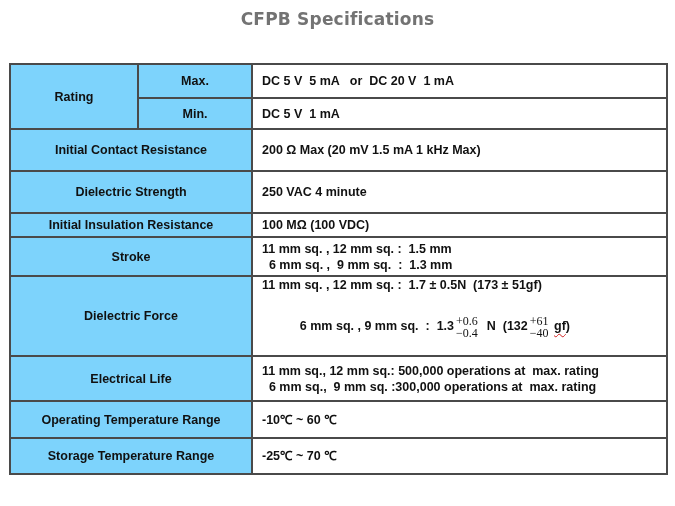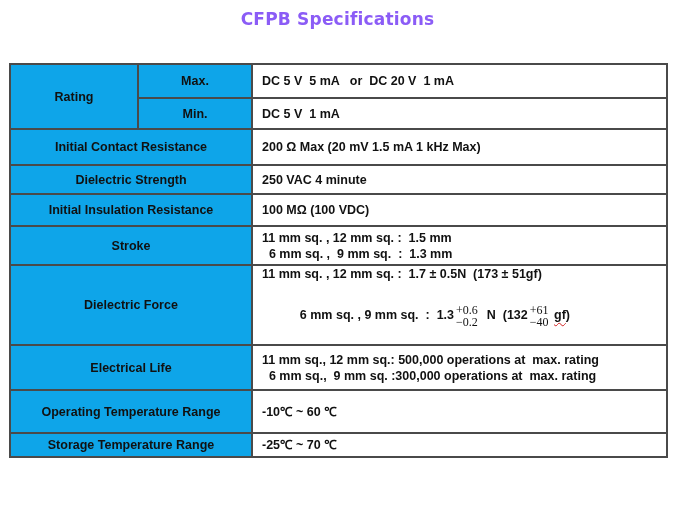--- a/index.html
+++ b/index.html
@@ -18,40 +18,40 @@
     .title {
       position: absolute;
       left: 0;
       top: 9px;
       width: 675px;
       text-align: center;
       font-family: "DejaVu Sans", sans-serif;
       font-weight: bold;
       font-size: 17px;
       letter-spacing: 0.2px;
-      color: #8b5cf6;
+      color: #737373;
     }
     table.spec {
       position: absolute;
       left: 9px;
       top: 63px;
       width: 657px;
       border-collapse: collapse;
       table-layout: fixed;
       font-size: 12.5px;
       font-weight: bold;
     }
     table.spec td {
       border: 2px solid #4a4a4a;
       padding: 0 12px;
       vertical-align: middle;
       line-height: 16px;
     }
     table.spec td.lbl {
-      background: #0ea5e9;
+      background: #7dd3fc;
       text-align: center;
       padding: 0 4px;
     }
     table.spec td.val {
       background: #ffffff;
       text-align: left;
       padding-left: 9px;
     }
     .line { display: block; white-space: pre; }
     .tol {
@@ -90,57 +90,57 @@
     <td class="val">
           <span class="line">DC 5 V  5 mA   or  DC 20 V  1 mA</span>
         </td>
   </tr>
   <tr style="height:31px">
     <td class="lbl">Min.</td>
     <td class="val">
           <span class="line">DC 5 V  1 mA</span>
         </td>
   </tr>
-  <tr style="height:36px">
+  <tr style="height:42px">
     <td class="lbl" colspan="2">Initial Contact Resistance</td>
     <td class="val">200 Ω Max (20 mV 1.5 mA 1 kHz Max)</td>
   </tr>
-  <tr style="height:29px">
+  <tr style="height:42px">
     <td class="lbl" colspan="2">Dielectric Strength</td>
     <td class="val">250 VAC 4 minute</td>
   </tr>
-  <tr style="height:32px">
+  <tr style="height:24px">
     <td class="lbl" colspan="2">Initial Insulation Resistance</td>
     <td class="val">100 MΩ (100 VDC)</td>
   </tr>
   <tr style="height:39px">
     <td class="lbl" colspan="2">Stroke</td>
     <td class="val">
       <span class="line">11 mm sq. , 12 mm sq. :  1.5 mm</span>
       <span class="line">  6 mm sq. ,  9 mm sq.  :  1.3 mm</span>
     </td>
   </tr>
   <tr style="height:75px">
     <td class="lbl" colspan="2">Dielectric Force</td>
     <td class="val">
       <span class="line">11 mm sq. , 12 mm sq. :  1.7 ± 0.5N  (173 ± 51gf)</span>
       <span class="line force-line2" style="padding-left:10px">
-        <span>6 mm sq. , 9 mm sq.  :  1.3</span><span class="tol"><span>+0.6</span><span>−0.2</span></span>  <span>N  (132</span><span class="tol"><span>+61</span><span>−40</span></span> <span class="squiggle">gf</span><span>)</span>
+        <span>6 mm sq. , 9 mm sq.  :  1.3</span><span class="tol"><span>+0.6</span><span>−0.4</span></span>  <span>N  (132</span><span class="tol"><span>+61</span><span>−40</span></span> <span class="squiggle">gf</span><span>)</span>
       </span>
     </td>
   </tr>
   <tr style="height:45px">
     <td class="lbl" colspan="2">Electrical Life</td>
     <td class="val">
       <span class="line">11 mm sq., 12 mm sq.: 500,000 operations at  max. rating</span>
       <span class="line">  6 mm sq.,  9 mm sq. :300,000 operations at  max. rating</span>
     </td>
   </tr>
-  <tr style="height:43px">
+  <tr style="height:37px">
     <td class="lbl" colspan="2">Operating Temperature Range</td>
     <td class="val">-10℃ ~ 60 ℃</td>
   </tr>
-  <tr style="height:24px">
+  <tr style="height:36px">
     <td class="lbl" colspan="2">Storage Temperature Range</td>
     <td class="val">-25℃ ~ 70 ℃</td>
   </tr>
 </tbody>
   </table>
 
 </body></html>

